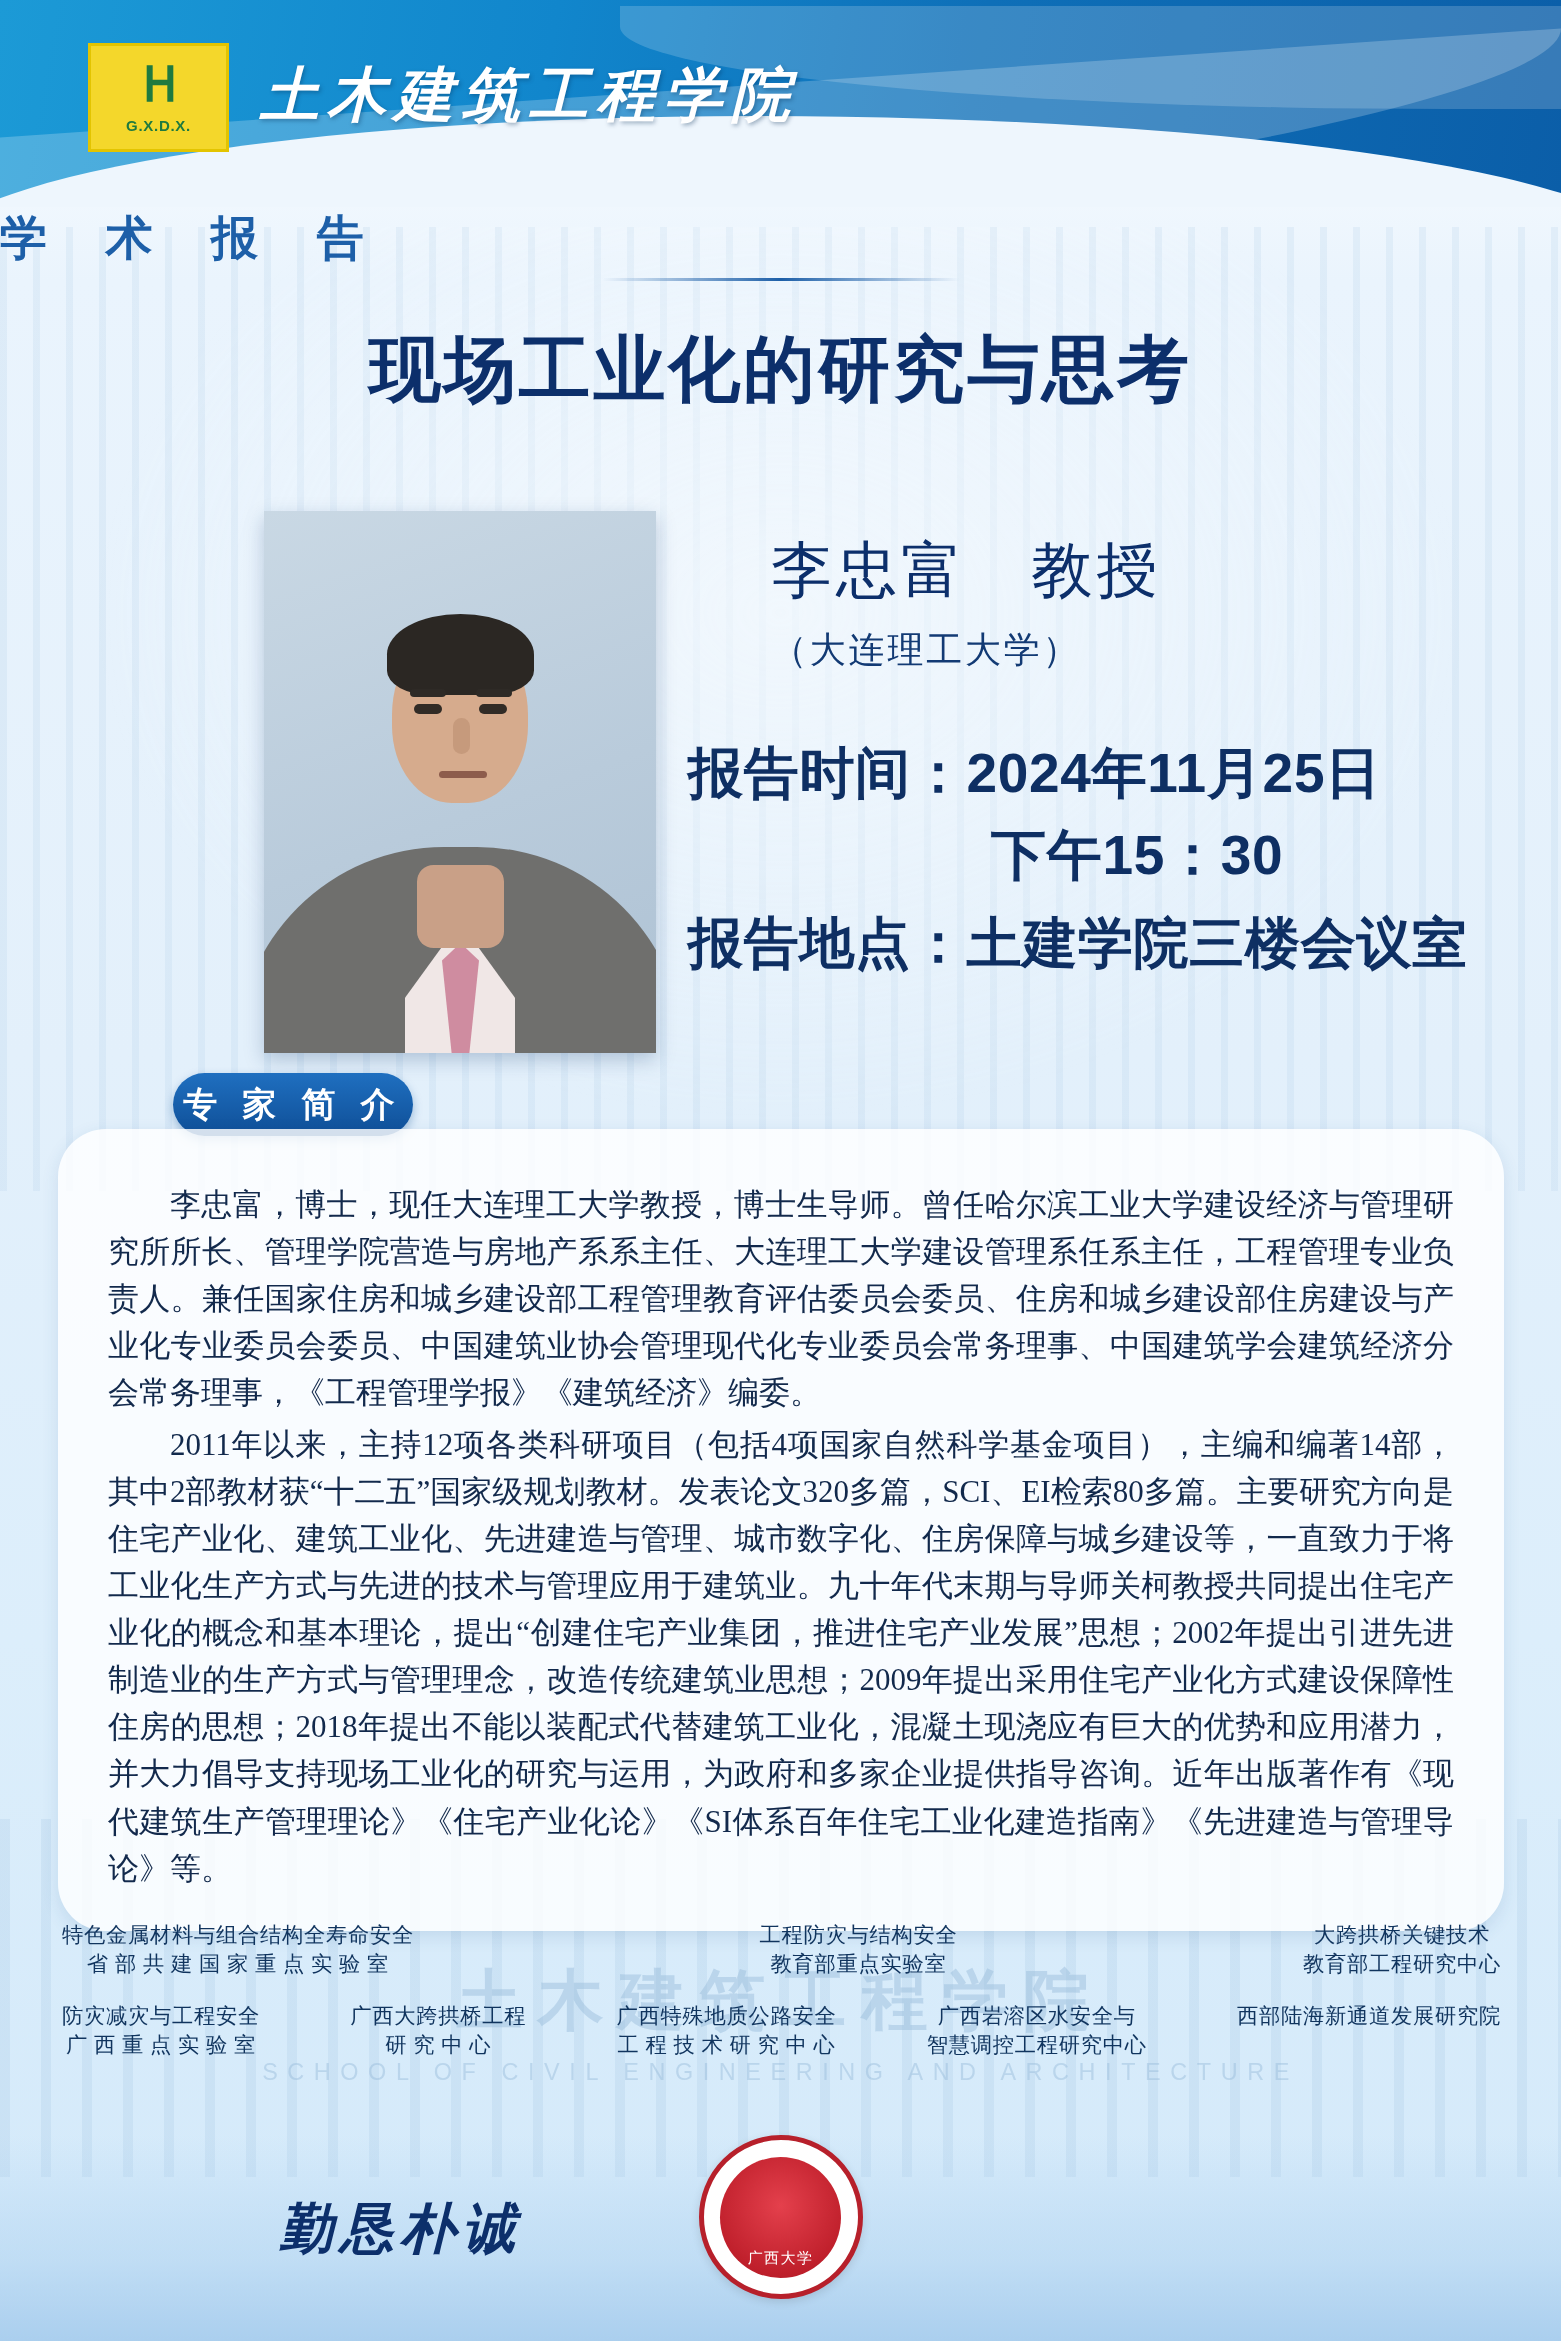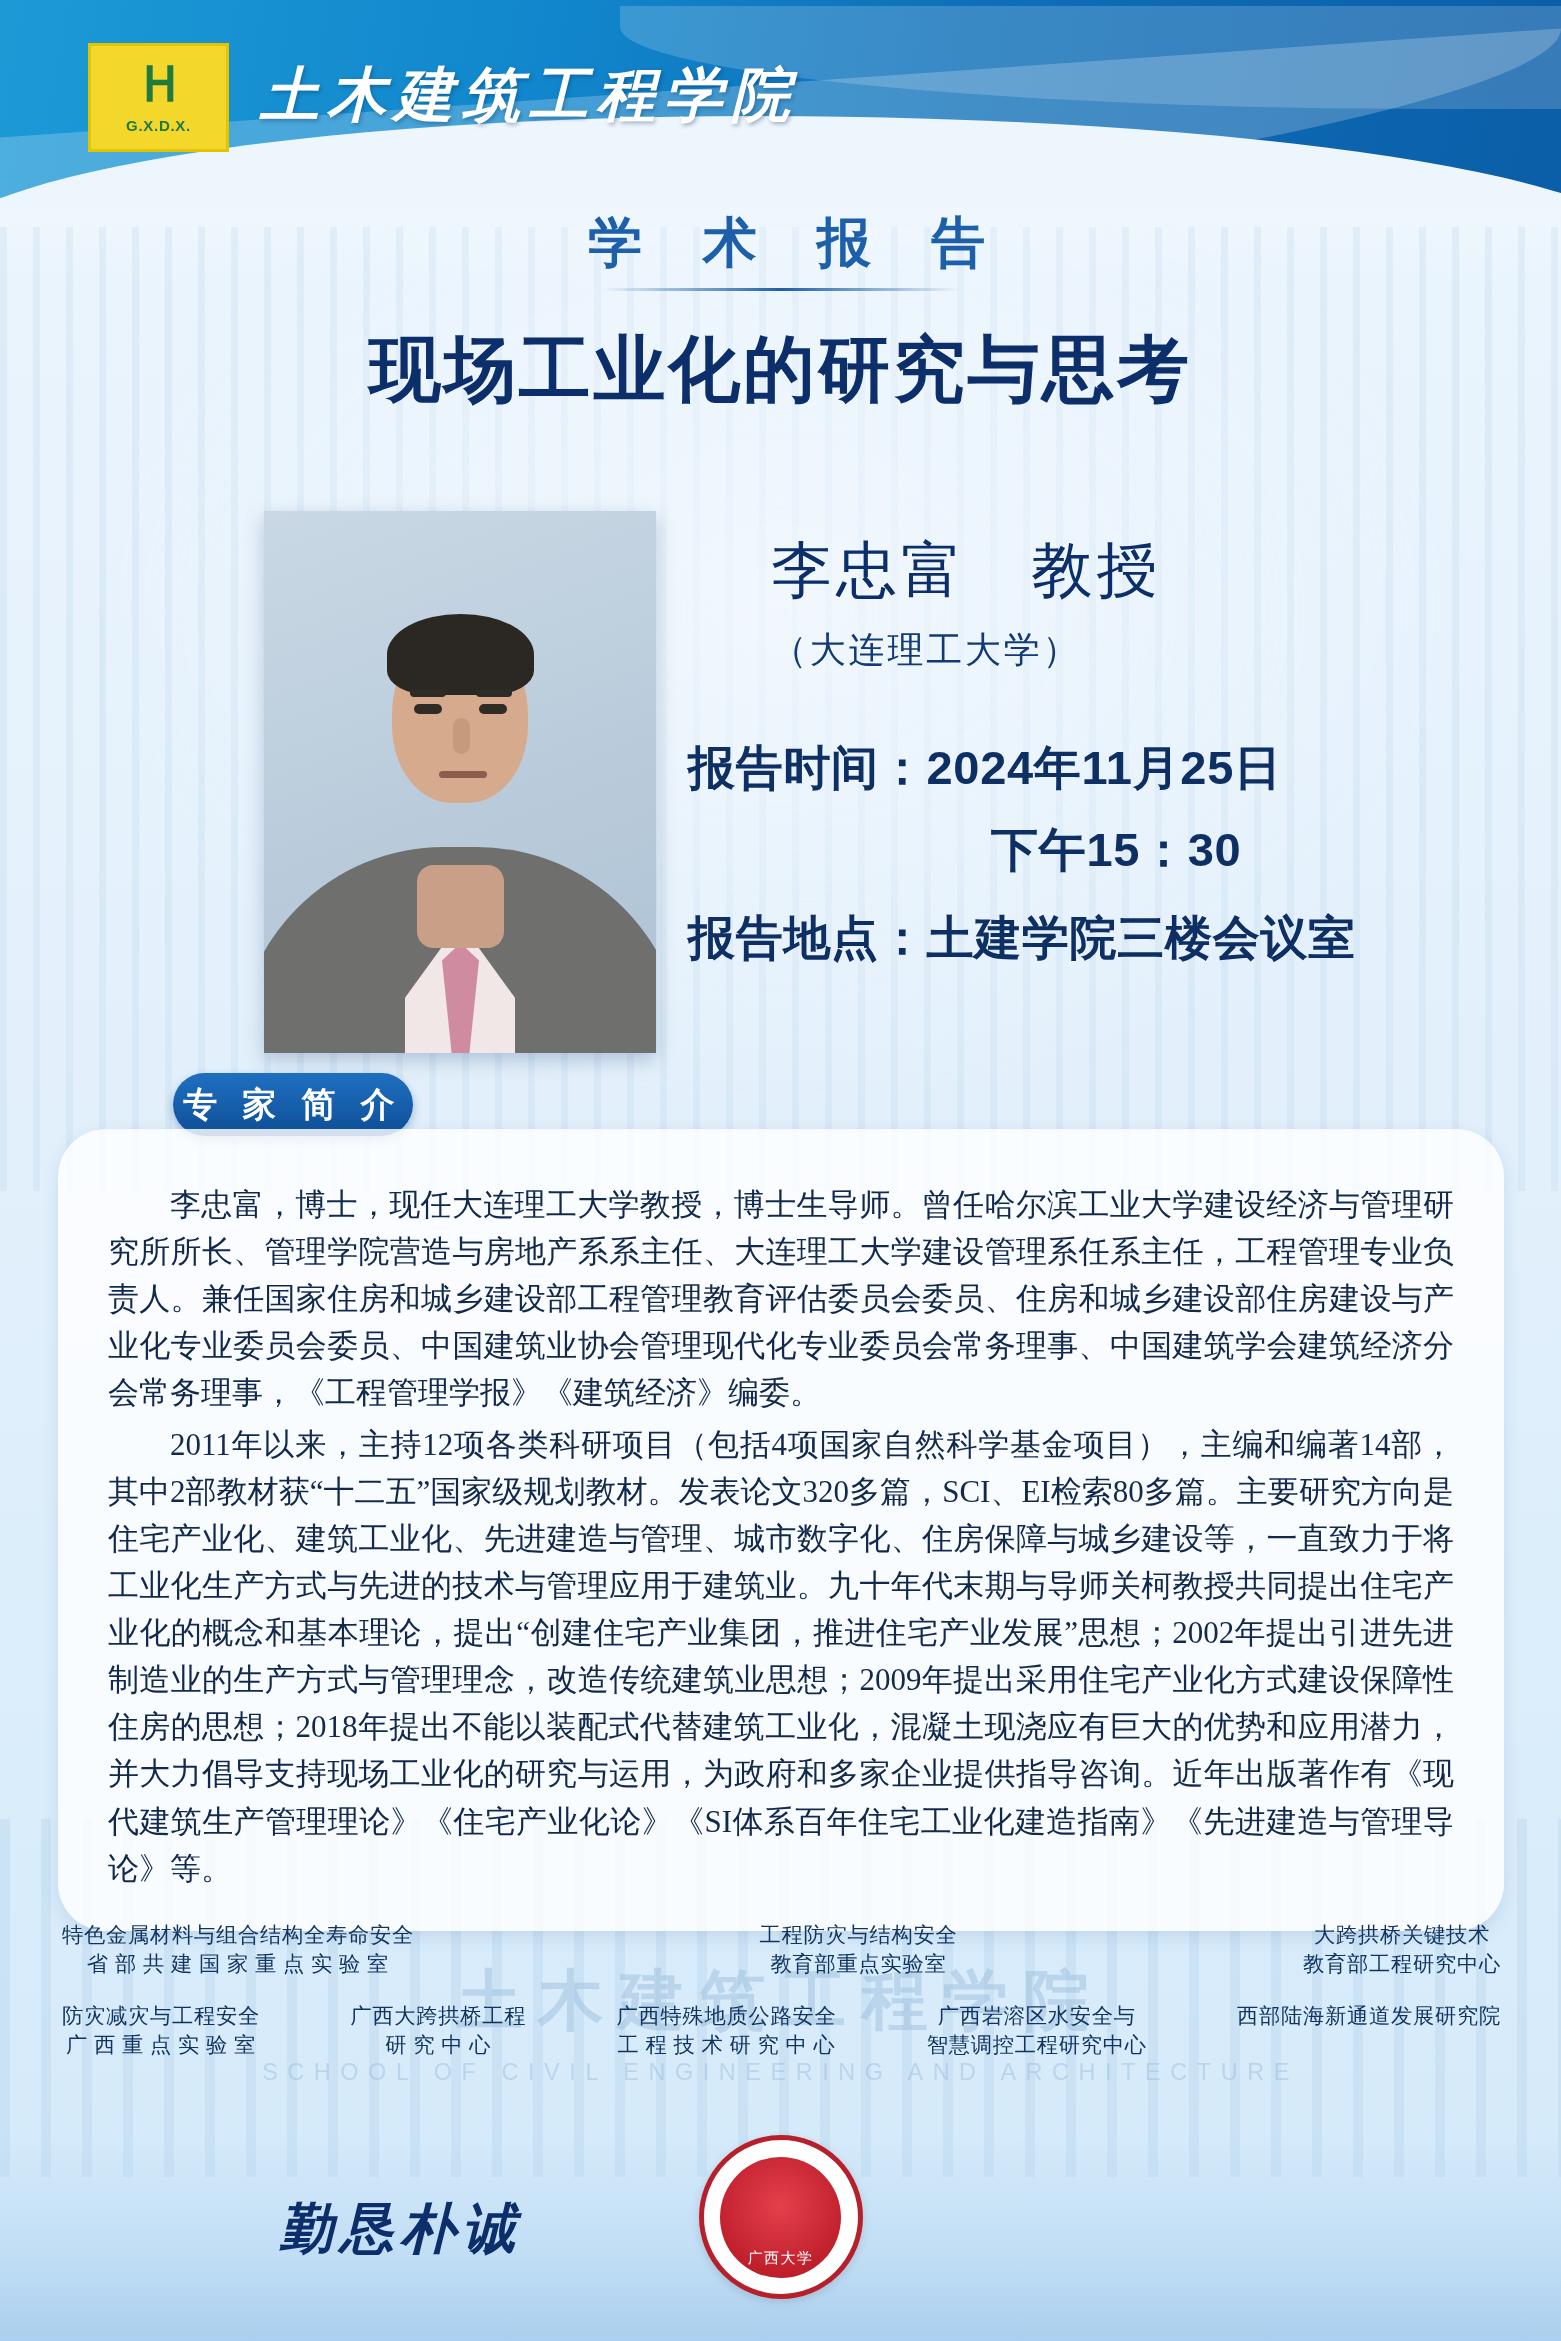--- a/index.html
+++ b/index.html
@@ -85,22 +85,22 @@
   .college-name{
     position:absolute;left:260px;top:56px;
     font-size:59px;color:#ffffff;font-weight:bold;letter-spacing:8.3px;
     font-family:"Liberation Serif",serif;
     text-shadow:1.4px 2.1px 4.1px rgba(0,40,80,.35);
     font-style:italic;
   }
 
   
   .kicker{
-    position:absolute;left:0;right:0;top:207px;text-align:center;
-    font-size:54px;letter-spacing:23.4px;color:#1d5fa8;font-weight:bold;padding-left:36px;
+    position:absolute;left:0;right:0;top:207px;text-align:left;
+    font-size:47px;letter-spacing:23.4px;color:#1d5fa8;font-weight:bold;
   }
   .kicker::after{
     content:"";position:absolute;left:50%;transform:translateX(-50%);
     bottom:-11px;width:358px;height:3.4px;
     background:linear-gradient(90deg,rgba(29,95,168,0),#1d5fa8,rgba(29,95,168,0));
   }
   .main-title{
     position:absolute;left:0;right:0;top:322px;text-align:center;
     font-size:72px;letter-spacing:2.8px;color:#0c2f6b;font-weight:bold;
     font-family:"Liberation Sans",sans-serif;
@@ -162,21 +162,21 @@
   .speaker-name{
     position:absolute;left:771px;top:530px;width:730px;
     font-size:61px;color:#0c2f6b;font-weight:normal;letter-spacing:4.1px;
   }
   .speaker-org{
     position:absolute;left:771px;top:626px;width:730px;
     font-size:36px;color:#123a74;letter-spacing:2.8px;
   }
   .meta-line{
     position:absolute;left:688px;width:826px;
-    font-size:47px;color:#0e2f63;letter-spacing:0.7px;font-weight:bold;
+    font-size:55px;color:#0e2f63;letter-spacing:0.7px;font-weight:bold;
     font-family:"Liberation Sans",sans-serif;
   }
   .meta-1{top:737px;}
   .meta-2{top:819px;left:991px;width:551px;}
   .meta-3{top:907px;}
 
   
   .bio-tag{
     position:absolute;left:173px;top:1073px;
     width:240px;height:63px;border-radius:32px;

